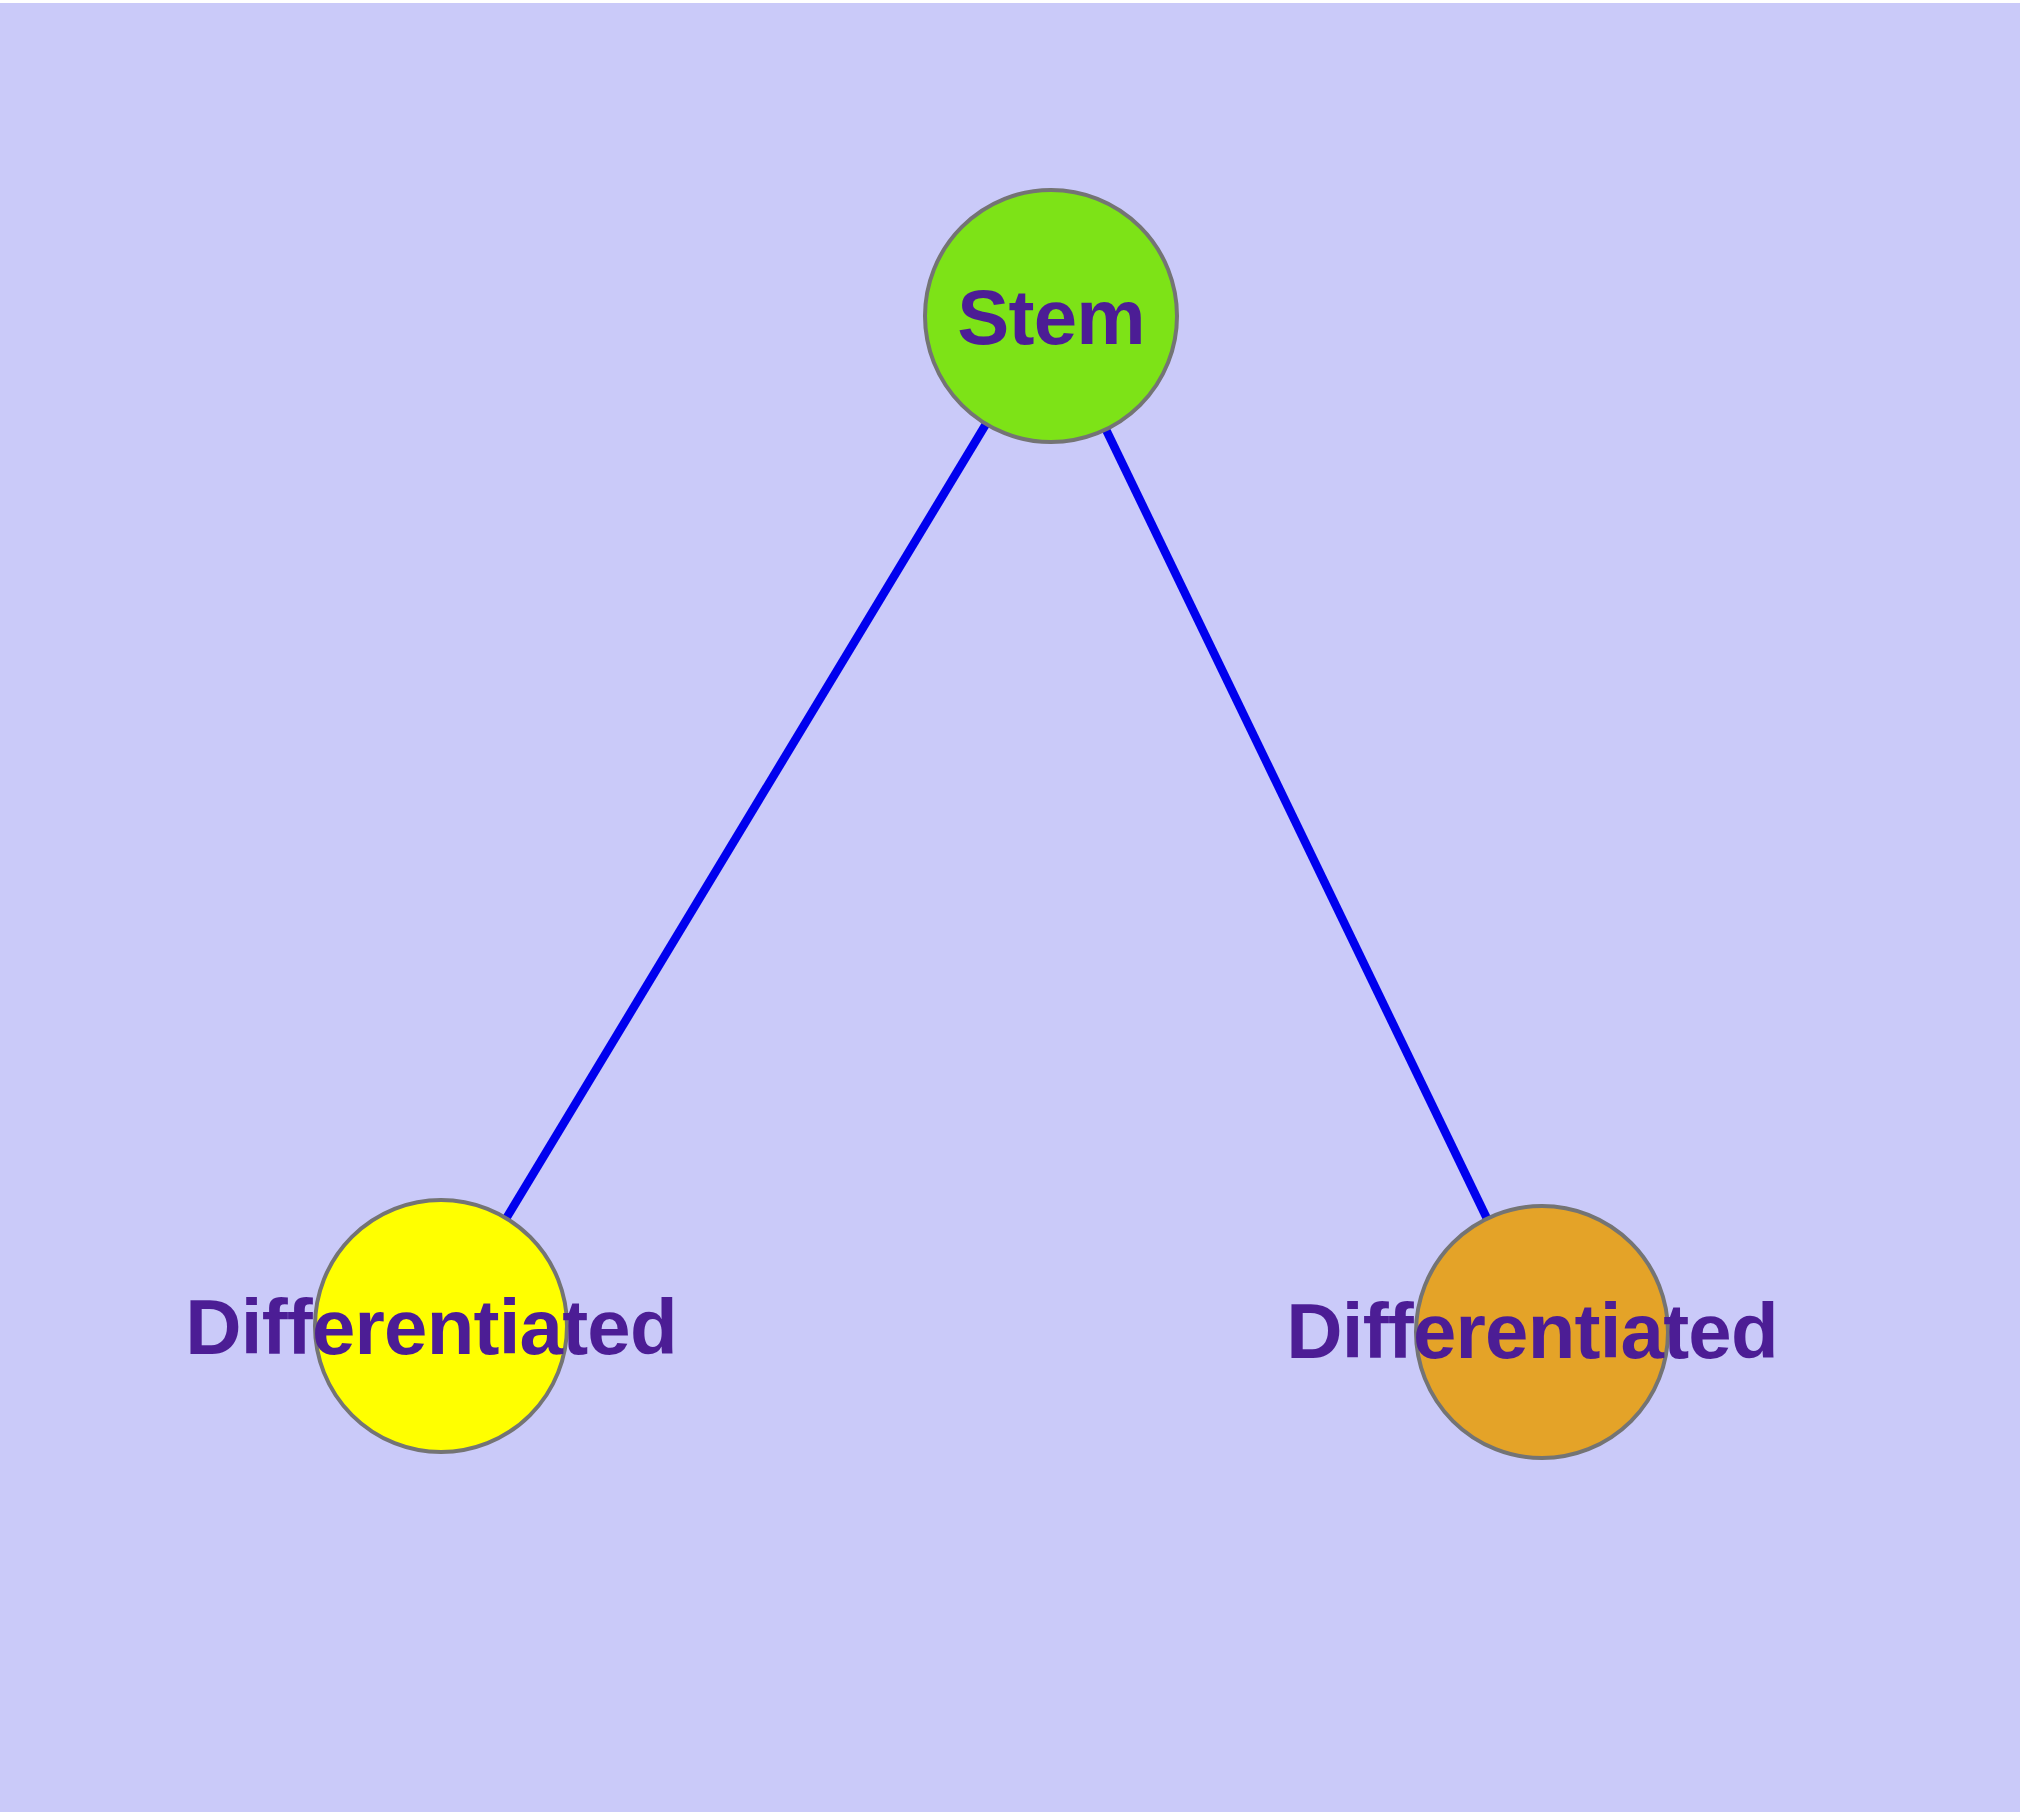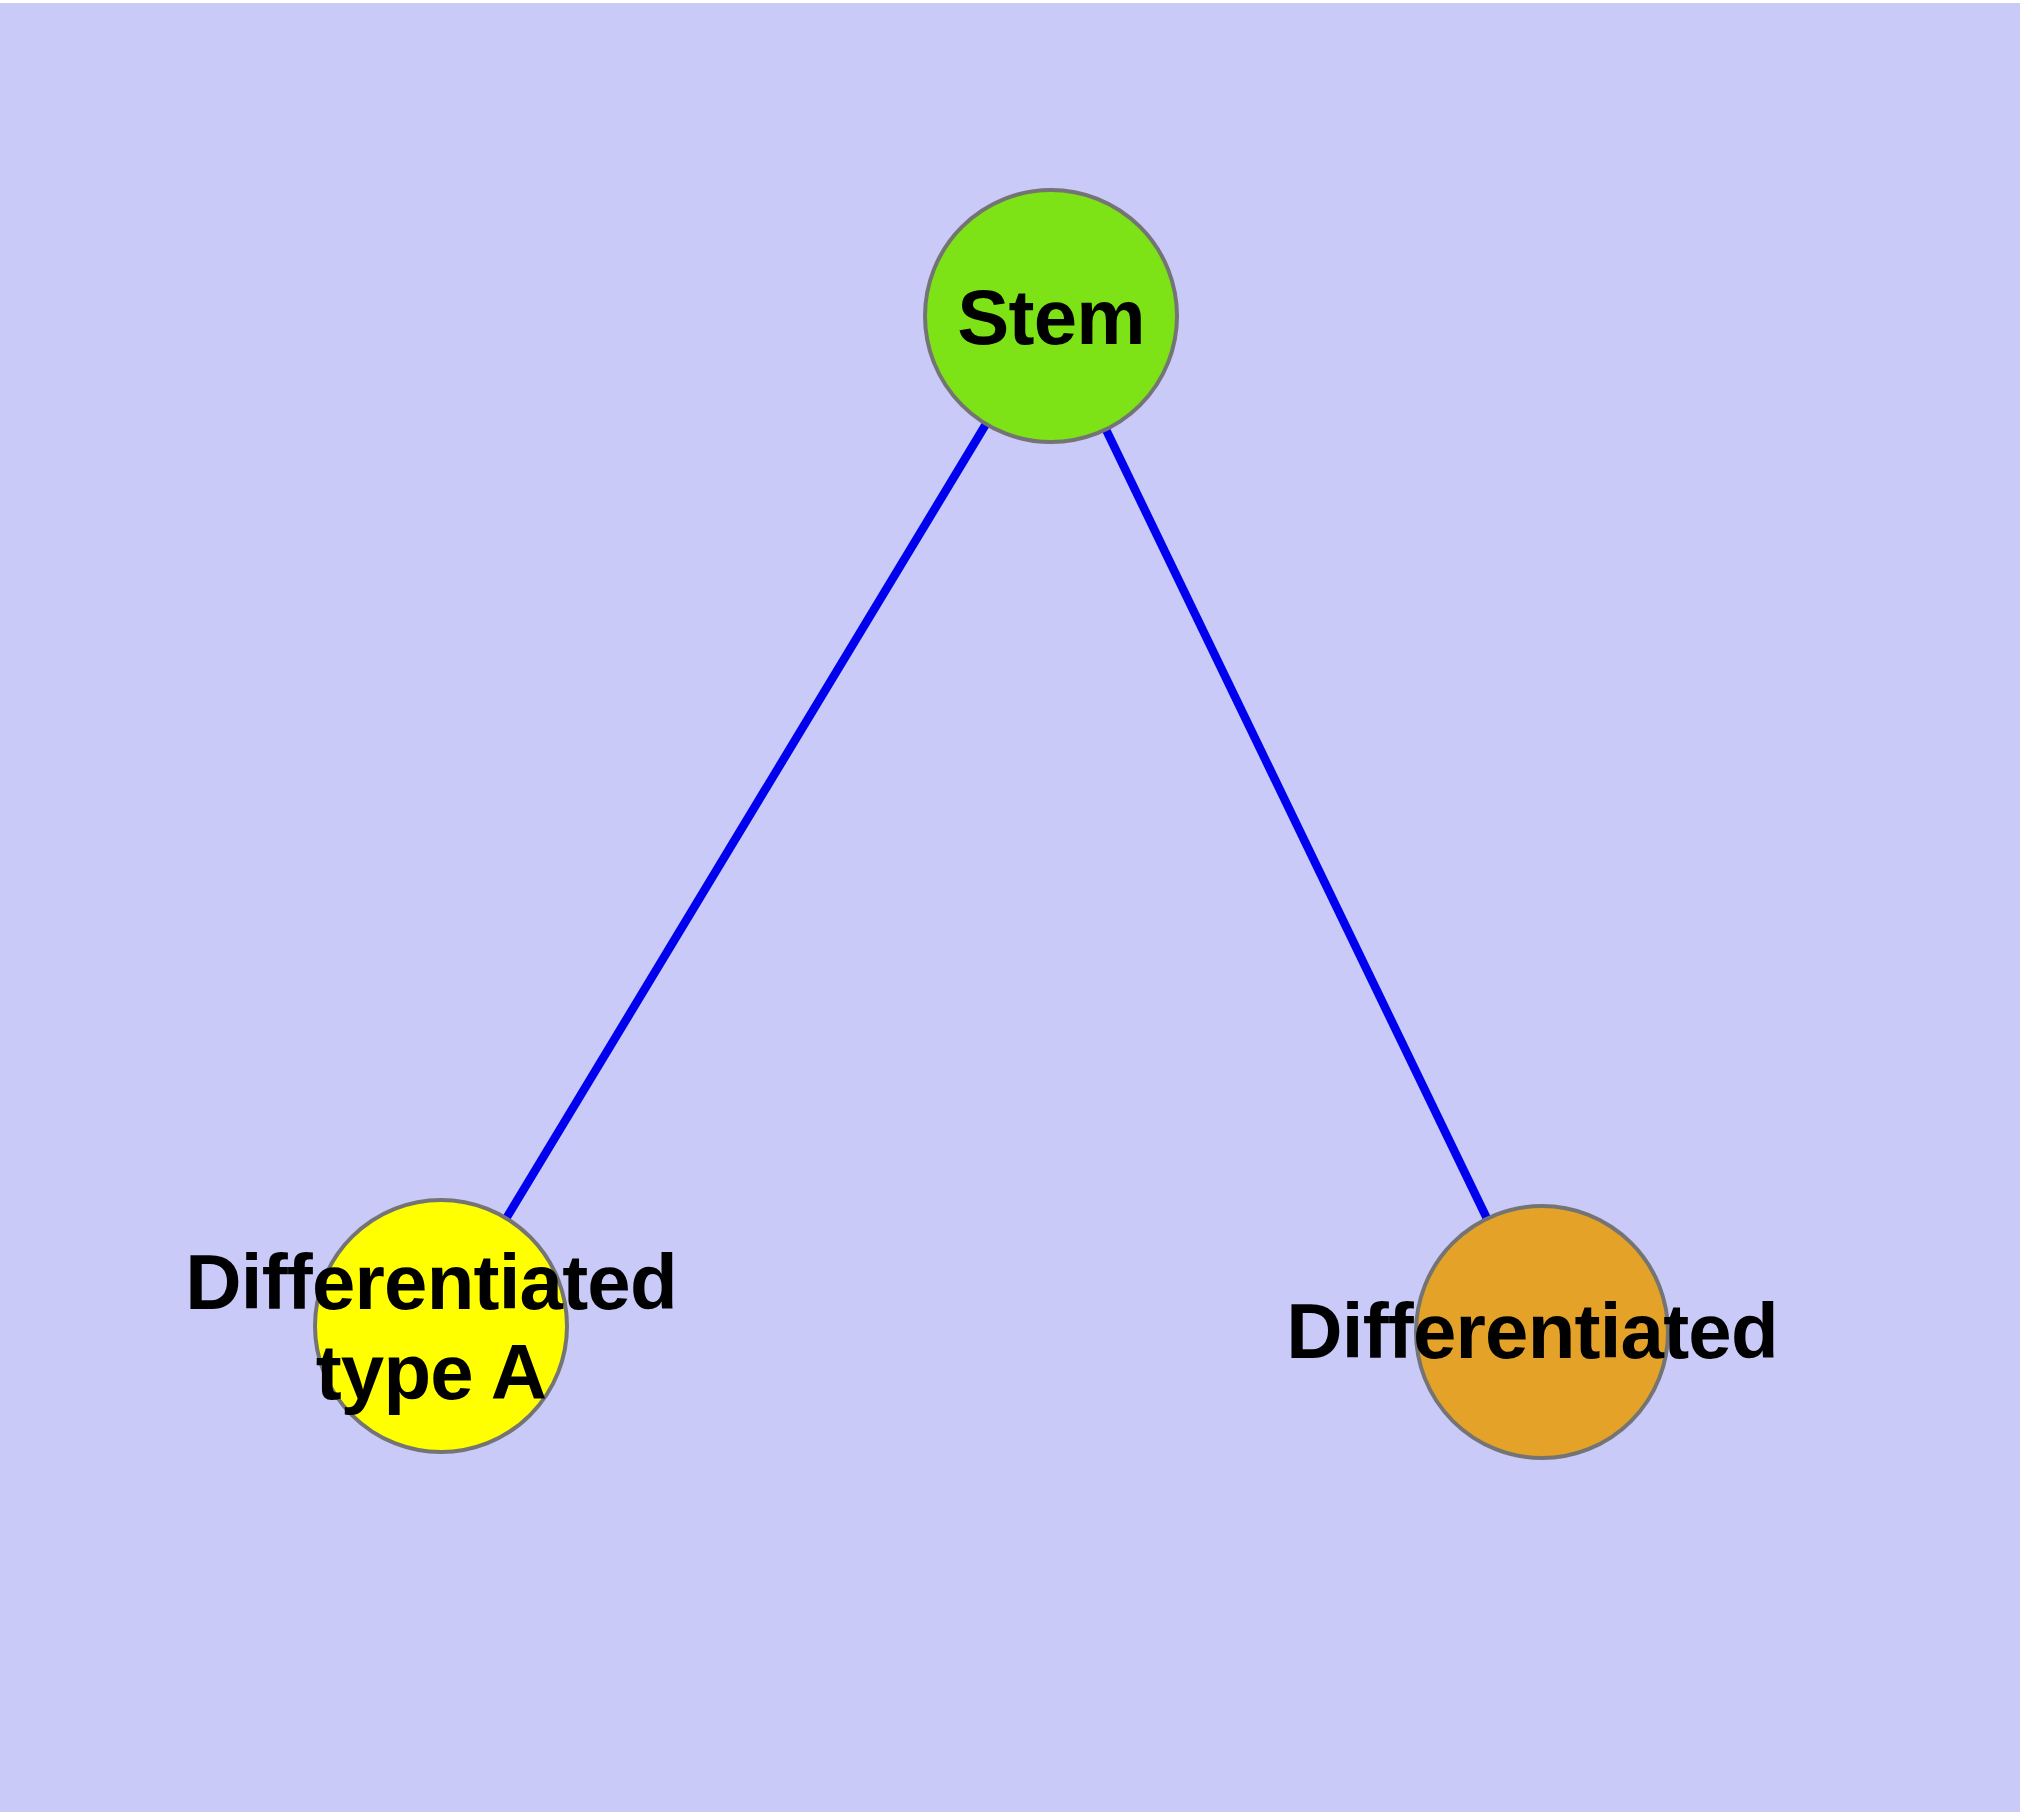--- a/index.html
+++ b/index.html
@@ -38,21 +38,21 @@
   .node-stem  { left: 923px; top: 188px;  }
   .node-a     { left: 313px;  top: 1198px; }
   .node-b     { left: 1414px; top: 1204px; }
   .node-label {
     position: absolute;
     transform: translate(-50%, -50%);
     text-align: center;
     font-weight: bold;
     font-size: 78px;
     line-height: 90px;
-    color: #000000;
+    color: #4c1d95;
     white-space: nowrap;
     letter-spacing: -0.8px;
   }
   .label-stem { left: 1051px; top: 317px;  }
   .label-a    { left: 431px;  top: 1327px; }
   .label-b    { left: 1532px; top: 1331px; }
   .label-line:empty { display: none; }
 </style>
 </head>
 <body>
@@ -70,21 +70,20 @@
   <div class="node node-a" style="background: rgb(255, 255, 0);"></div>
   <div class="node node-b" style="background: rgb(228, 163, 40);"></div>
 
   <div class="node-label label-stem">
     <div class="label-line">Stem</div>
 
   </div>
 
   <div class="node-label label-a">
     <div class="label-line">Differentiated</div>
-    <div class="label-line">type A</div>
   </div>
 
   <div class="node-label label-b">
     <div class="label-line">Differentiated</div>
   </div>
 
 </div>
 
 
 </body></html>

